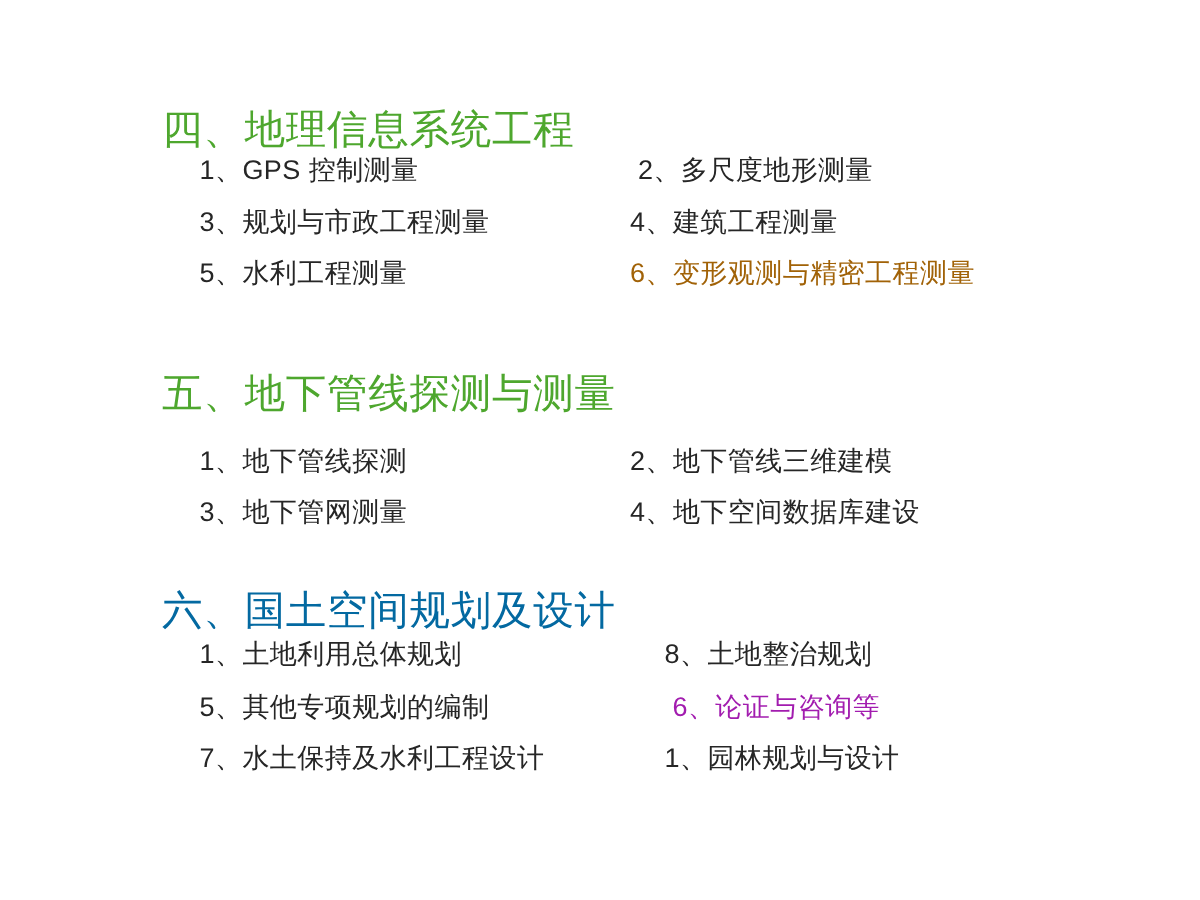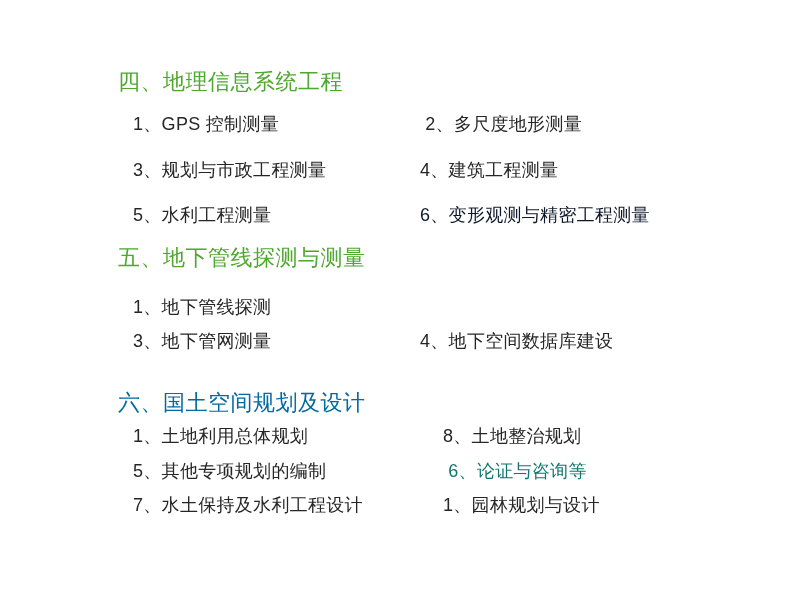--- a/index.html
+++ b/index.html
@@ -14,22 +14,22 @@
     overflow: hidden;
   }
   .page {
     position: relative;
     width: 800px;
     height: 600px;
     background: #ffffff;
   }
   .section-title {
     position: absolute;
-    left: 118px;
-    font-size: 22px;
+    left: 108px;
+    font-size: 27px;
     line-height: 32px;
     font-weight: 400;
     color: #4ea72e;
     white-space: pre;
     letter-spacing: 0.5px;
   }
   .list {
     position: absolute;
     left: 133px;
     width: 620px;
@@ -41,21 +41,21 @@
   }
   .item {
     font-size: 18px;
     color: #262626;
     white-space: pre;
     letter-spacing: 0.3px;
   }
   
   #title-4 { top: 48px; }
   #list-4  { top: 96px; }
-  #list-4 .row { height: 34.5px; margin-top: 11px; }
+  #list-4 .row { height: 34.5px; }
   #title-5 { top: 224px; }
   #list-5  { top: 290px; }
   #list-5 .row { height: 34px; }
   #title-6 { top: 369px; }
   #list-6  { top: 419px; }
   #list-6 .row { height: 34.4px; gap: 23px; }
 </style>
 </head>
 <body>
 
@@ -66,44 +66,45 @@
     <div class="row">
       <span class="item" style="color: rgb(38, 38, 38);">1、GPS 控制测量</span>
       <span class="item" style="color: rgb(38, 38, 38);"> 2、多尺度地形测量</span>
     </div>
     <div class="row">
       <span class="item" style="color: rgb(38, 38, 38);">3、规划与市政工程测量</span>
       <span class="item" style="color: rgb(38, 38, 38);">4、建筑工程测量</span>
     </div>
     <div class="row">
       <span class="item" style="color: rgb(38, 38, 38);">5、水利工程测量</span>
-      <span class="item" style="color: #0f172a;">6、变形观测与精密工程测量</span>
+      <span class="item" style="color: #a16207;">6、变形观测与精密工程测量</span>
     </div>
   </div>
 
   <h2 class="section-title" id="title-5" style="color: rgb(78, 167, 46);">五、地下管线探测与测量</h2>
   <div class="list" id="list-5">
     <div class="row">
       <span class="item" style="color: rgb(38, 38, 38);">1、地下管线探测</span>
+      <span class="item" style="color: rgb(38, 38, 38);">2、地下管线三维建模</span>
     </div>
     <div class="row">
       <span class="item" style="color: rgb(38, 38, 38);">3、地下管网测量</span>
       <span class="item" style="color: rgb(38, 38, 38);">4、地下空间数据库建设</span>
     </div>
   </div>
 
   <h2 class="section-title" id="title-6" style="color: #0369a1;">六、国土空间规划及设计</h2>
   <div class="list" id="list-6">
     <div class="row">
       <span class="item" style="color: rgb(38, 38, 38);">1、土地利用总体规划</span>
       <span class="item" style="color: rgb(38, 38, 38);">8、土地整治规划</span>
     </div>
     <div class="row">
       <span class="item" style="color: rgb(38, 38, 38);">5、其他专项规划的编制</span>
-      <span class="item" style="color: #0f766e;"> 6、论证与咨询等</span>
+      <span class="item" style="color: #a21caf;"> 6、论证与咨询等</span>
     </div>
     <div class="row">
       <span class="item" style="color: rgb(38, 38, 38);">7、水土保持及水利工程设计</span>
       <span class="item" style="color: rgb(38, 38, 38);">1、园林规划与设计</span>
     </div>
   </div>
 
 </div>
 
 </body></html>

